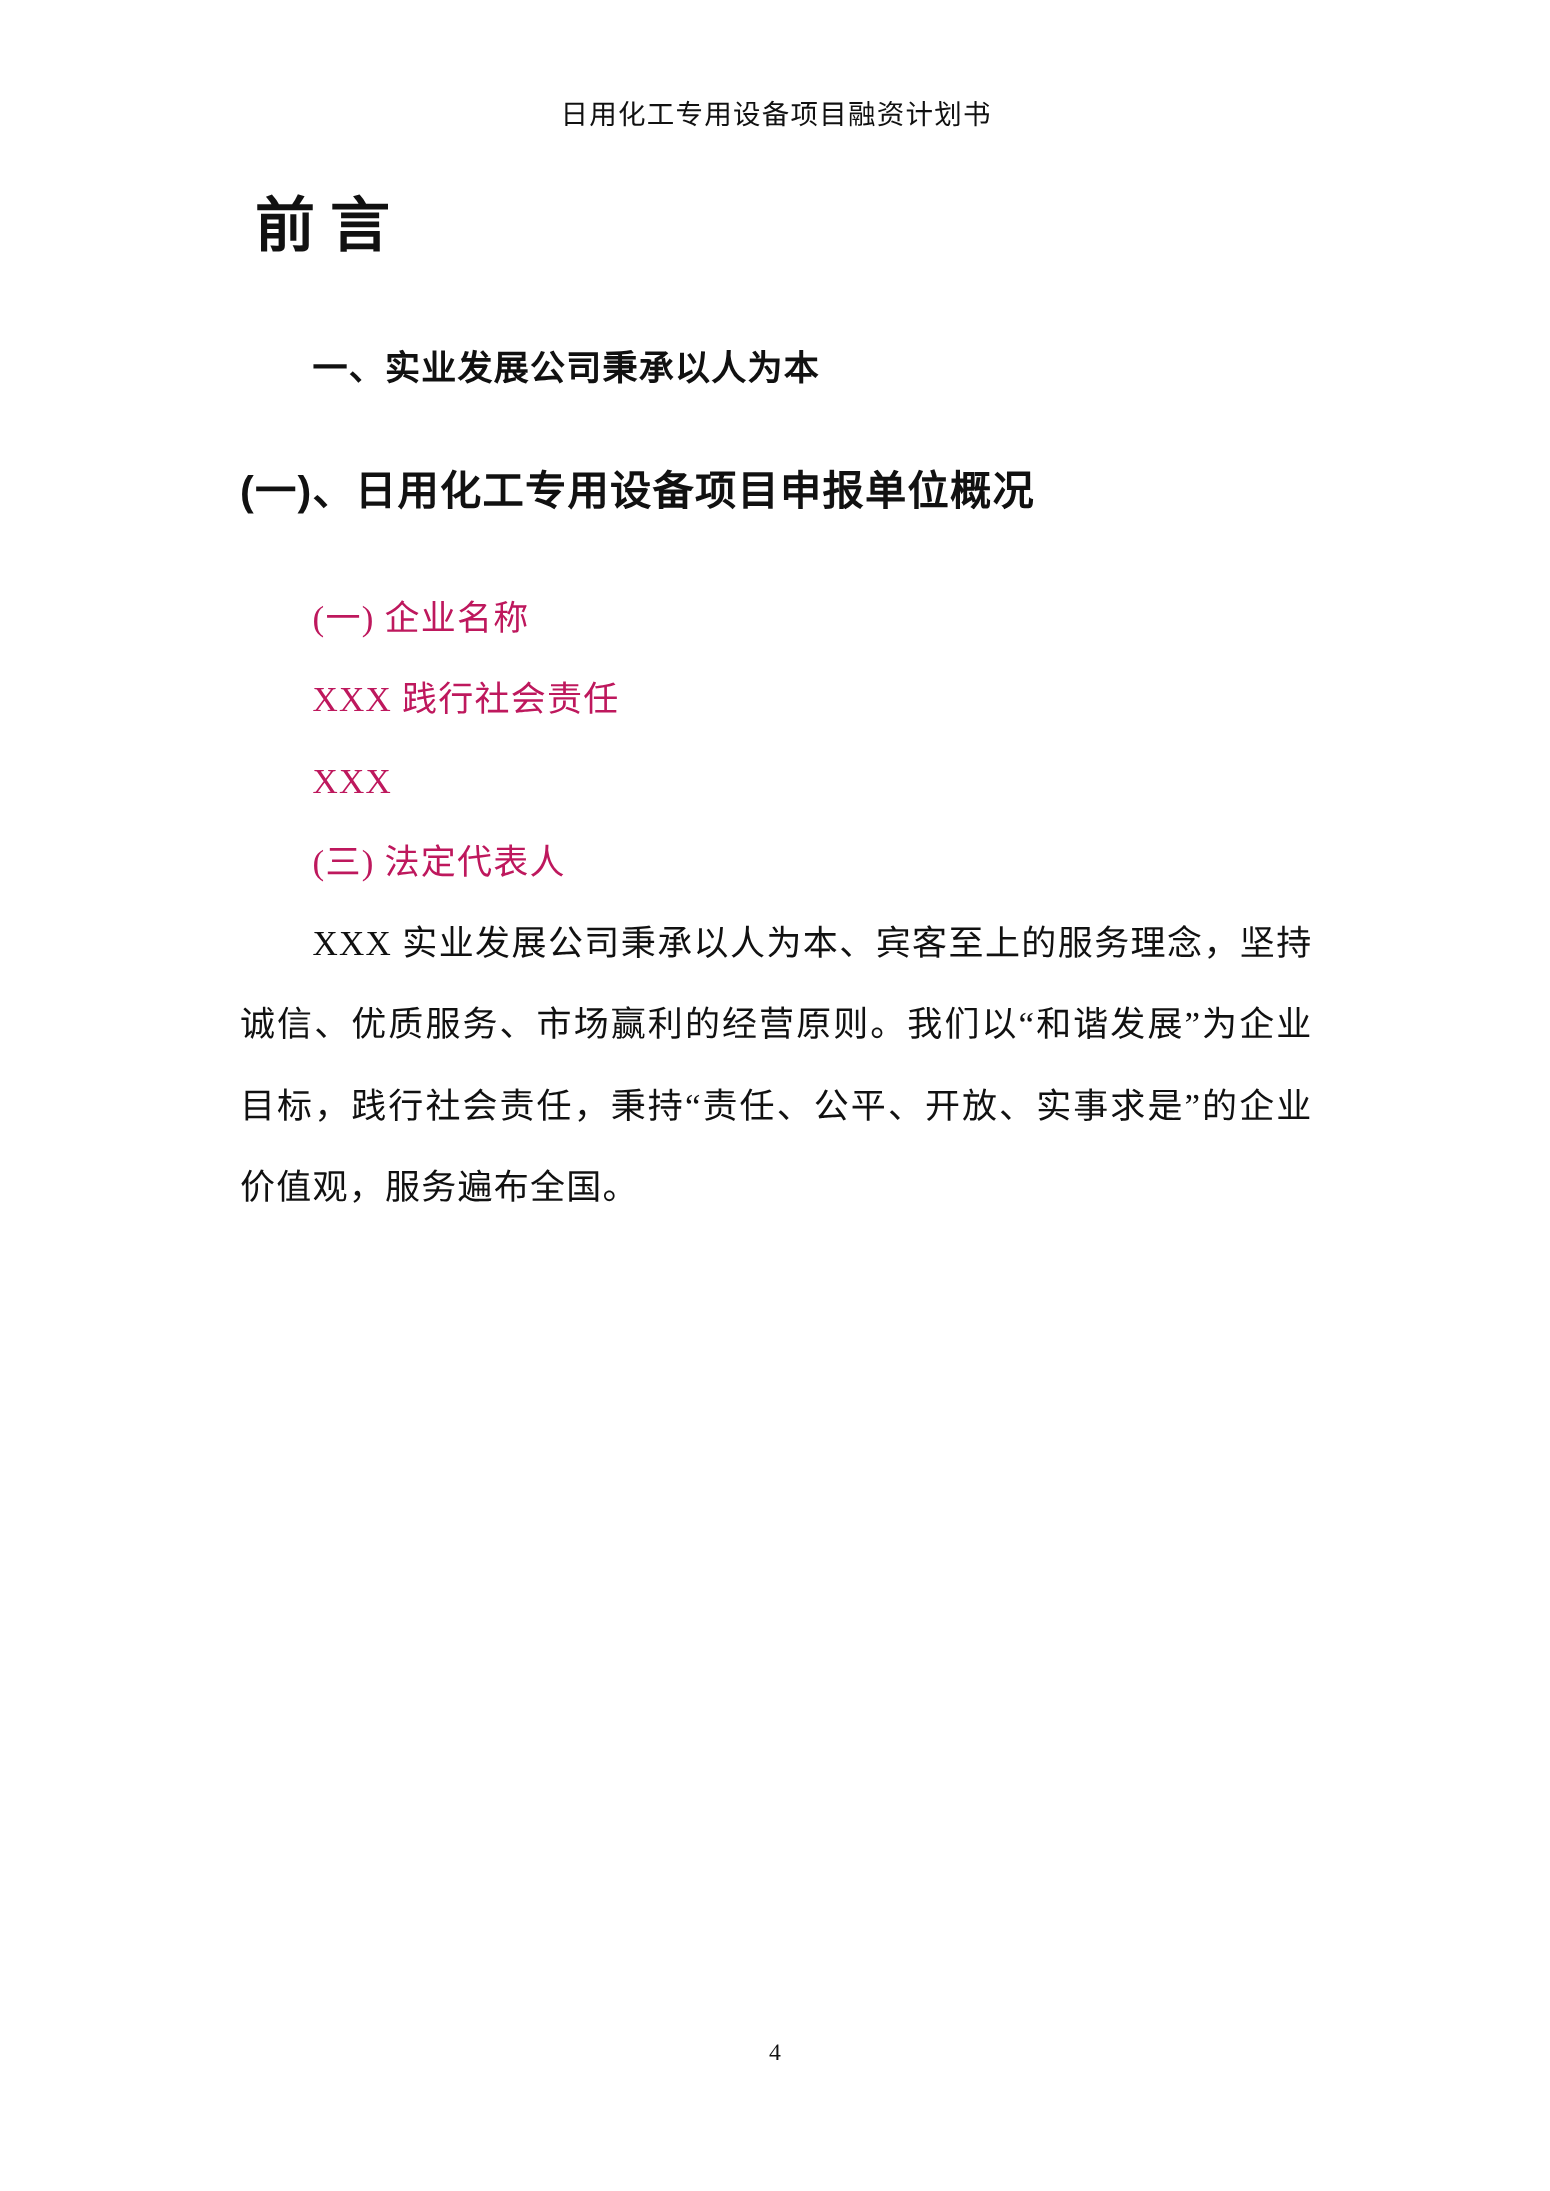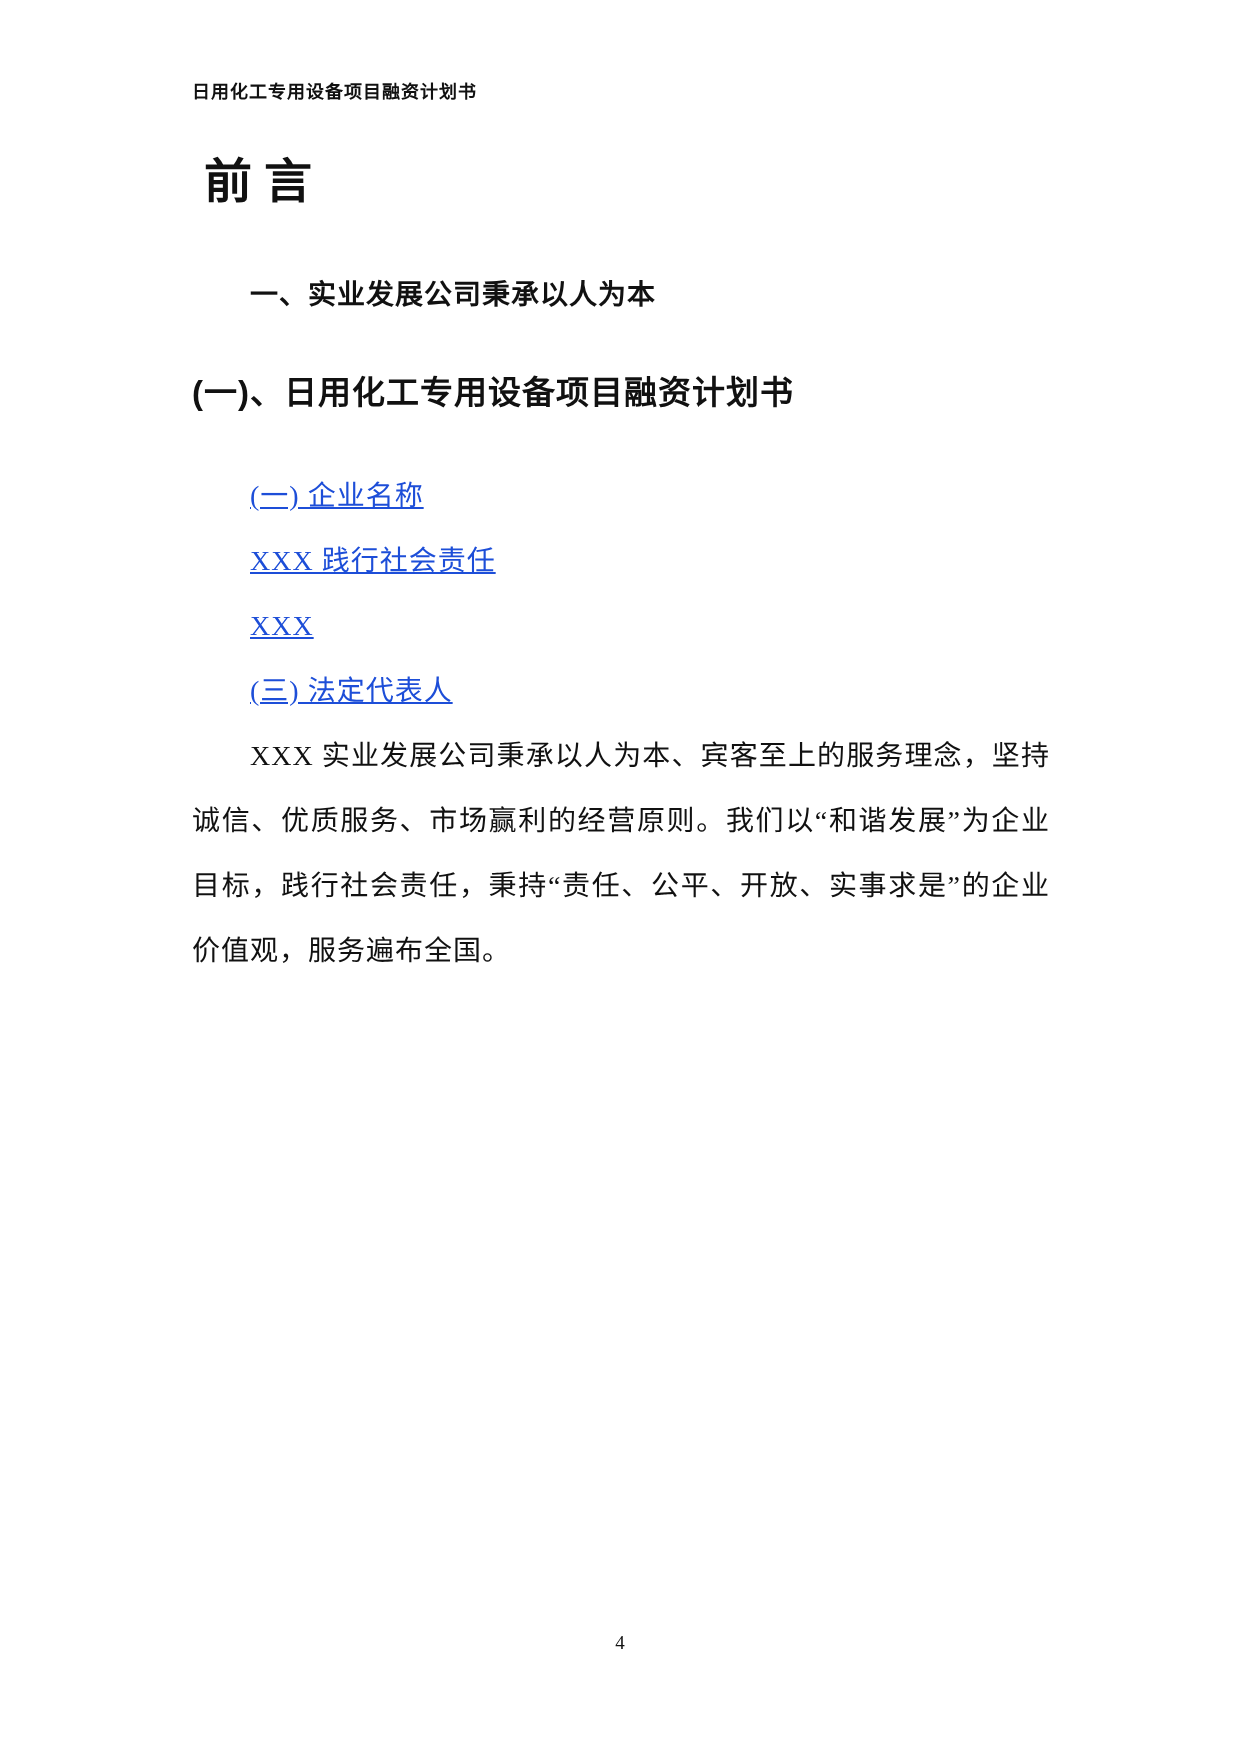--- a/index.html
+++ b/index.html
@@ -13,24 +13,24 @@
     height: 1753px;
     margin: 0 auto;
     background: #ffffff;
     color: #111111;
     font-family: "Liberation Serif", "DejaVu Serif", serif;
     overflow: hidden;
     box-sizing: border-box;
     padding: 80px 190px 0 192px;
   }
   .running-header {
-    text-align: left;
-    font-size: 18px;
+    text-align: center;
+    font-size: 22px;
     line-height: 24px;
-    font-weight: bold;
+    font-weight: normal;
     letter-spacing: 1px;
     color: #111111;
   }
   .doc-title {
     margin: 48px 0 0 0;
     font-size: 48px;
     line-height: 60px;
     font-weight: bold;
     letter-spacing: 12px;
     text-indent: 12px; 
@@ -64,22 +64,21 @@
     letter-spacing: 1px;
     font-family: "Liberation Sans", "DejaVu Sans", sans-serif;
     color: #111111;
   }
   .detail-line {
     margin: 0;
     font-size: 28px;
     line-height: 65px;
     letter-spacing: 1px;
     text-indent: 58px;
-    color: #1d4ed8;
-    text-decoration: underline;
+    color: #be185d;
   }
   .detail-first { margin-top: 38px; }
   .page-number {
     position: absolute;
     left: 0;
     right: 0;
     bottom: 98px;
     text-align: center;
     font-size: 19px;
     line-height: 24px;
@@ -91,21 +90,21 @@
 
 <div class="page">
 
   <div class="running-header">日用化工专用设备项目融资计划书</div>
 
   <h1 class="doc-title">前言</h1>
 
 
   <h2 class="section-heading">一、实业发展公司秉承以人为本</h2>
 
-  <h3 class="subsection-heading">(一)、日用化工专用设备项目融资计划书</h3>
+  <h3 class="subsection-heading">(一)、日用化工专用设备项目申报单位概况</h3>
 
   <p class="detail-line detail-first">(一) 企业名称</p>
 
   <p class="detail-line">XXX 践行社会责任</p>
 
 
   <p class="detail-line">XXX</p>
 
   <p class="detail-line">(三) 法定代表人</p>
 

